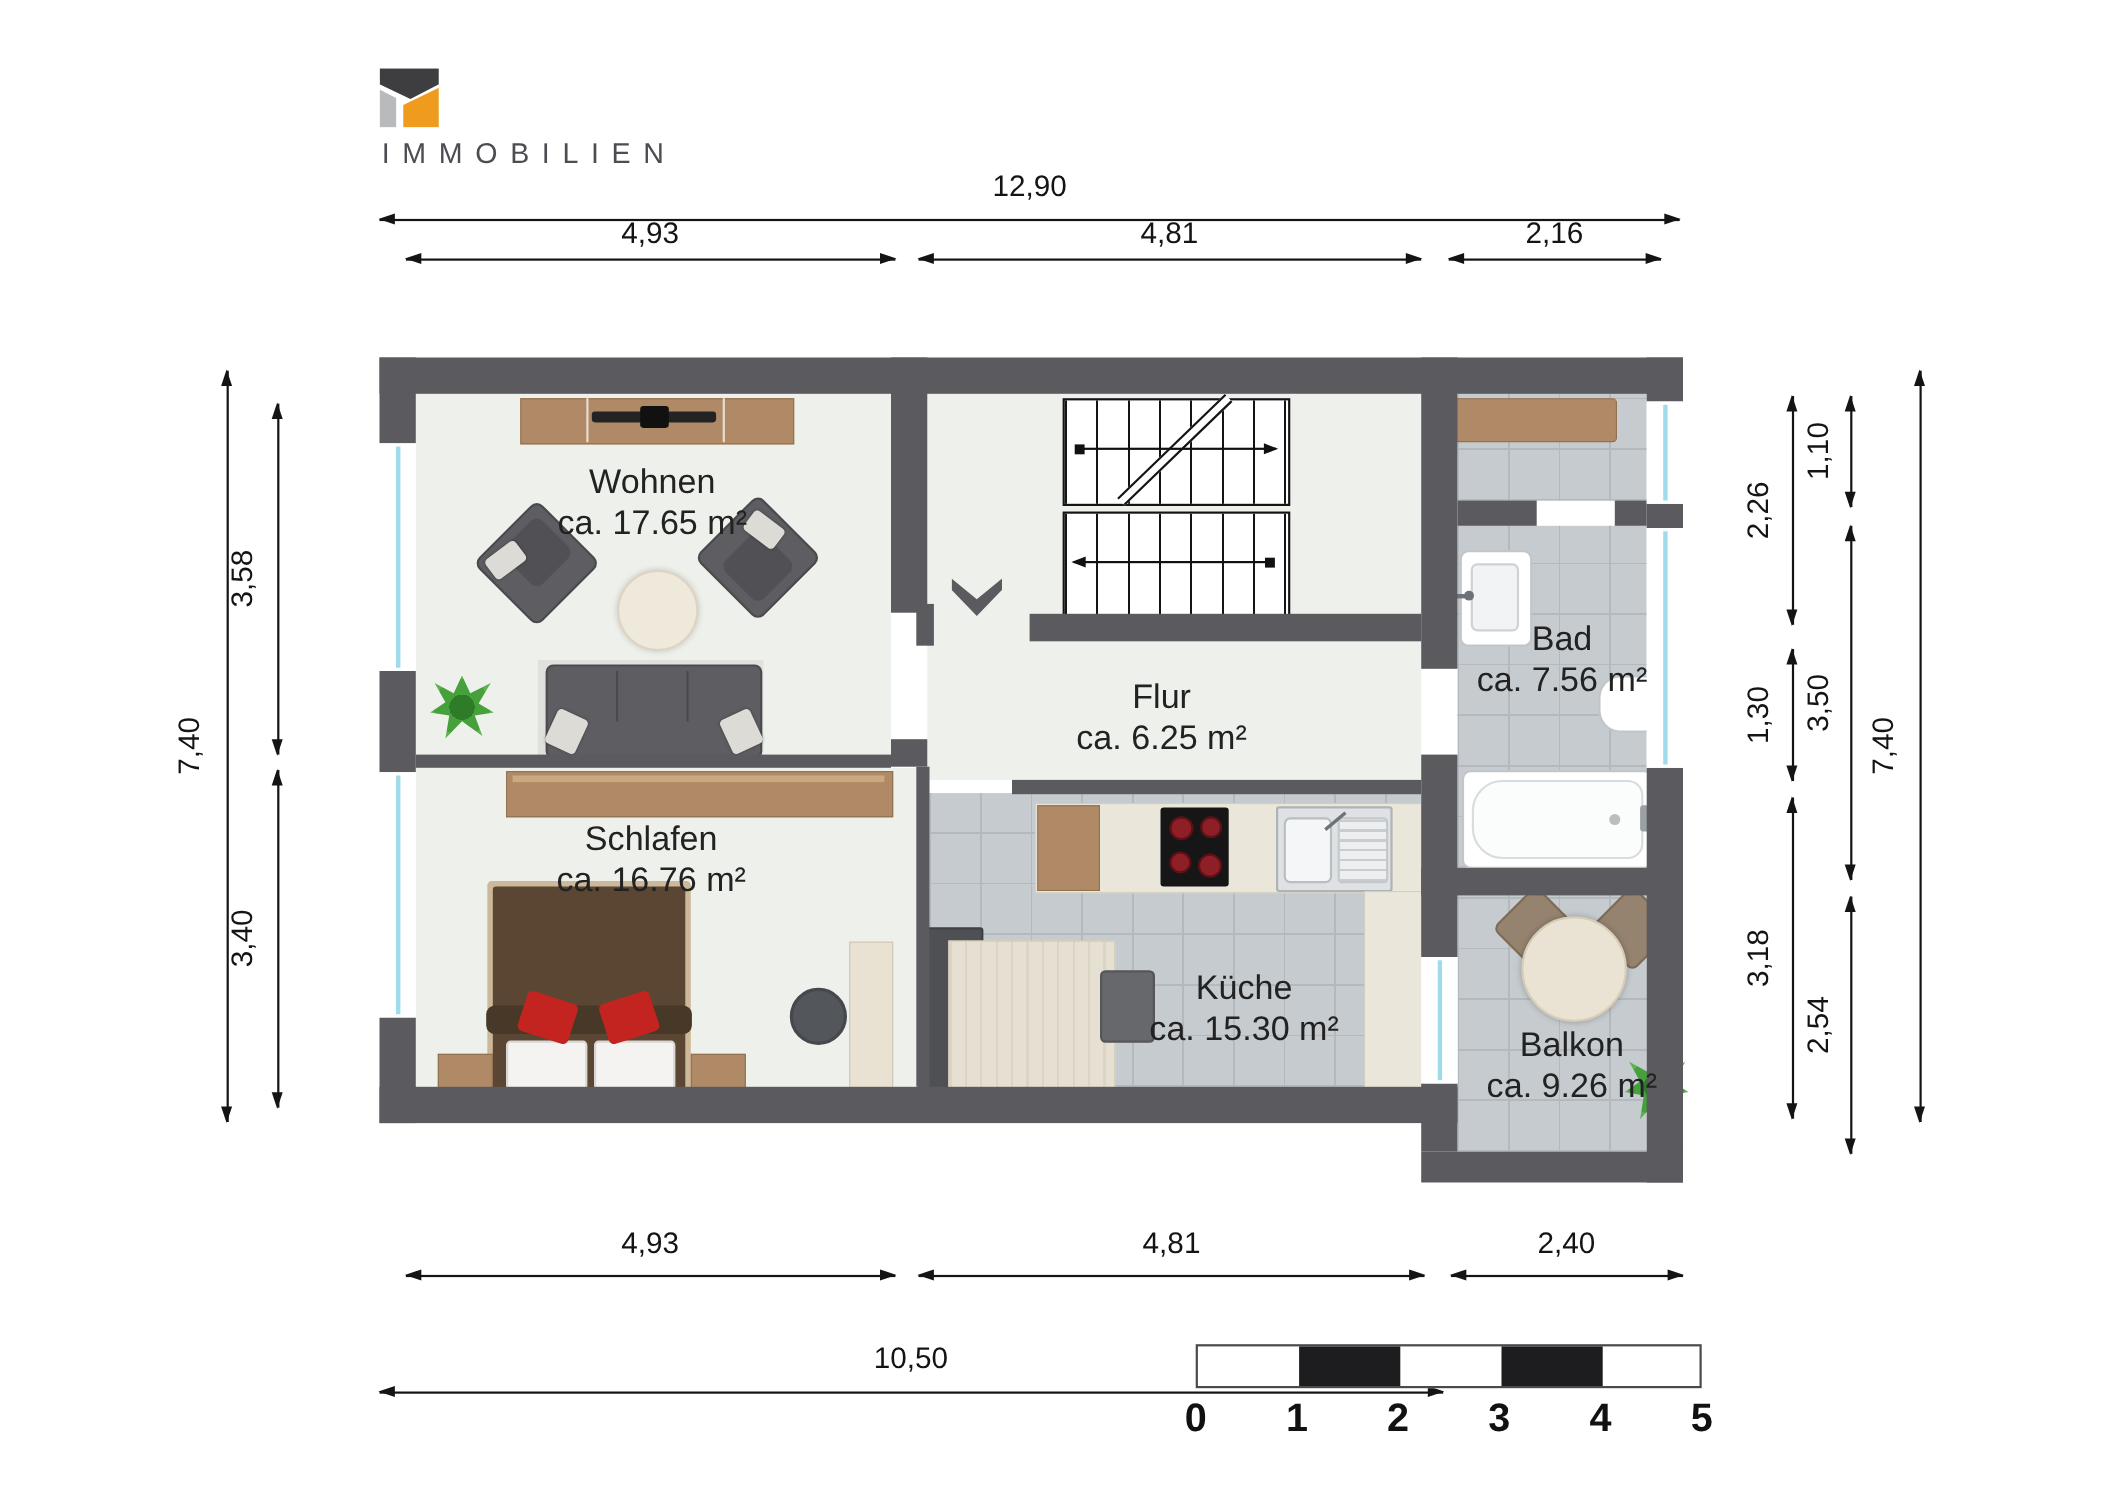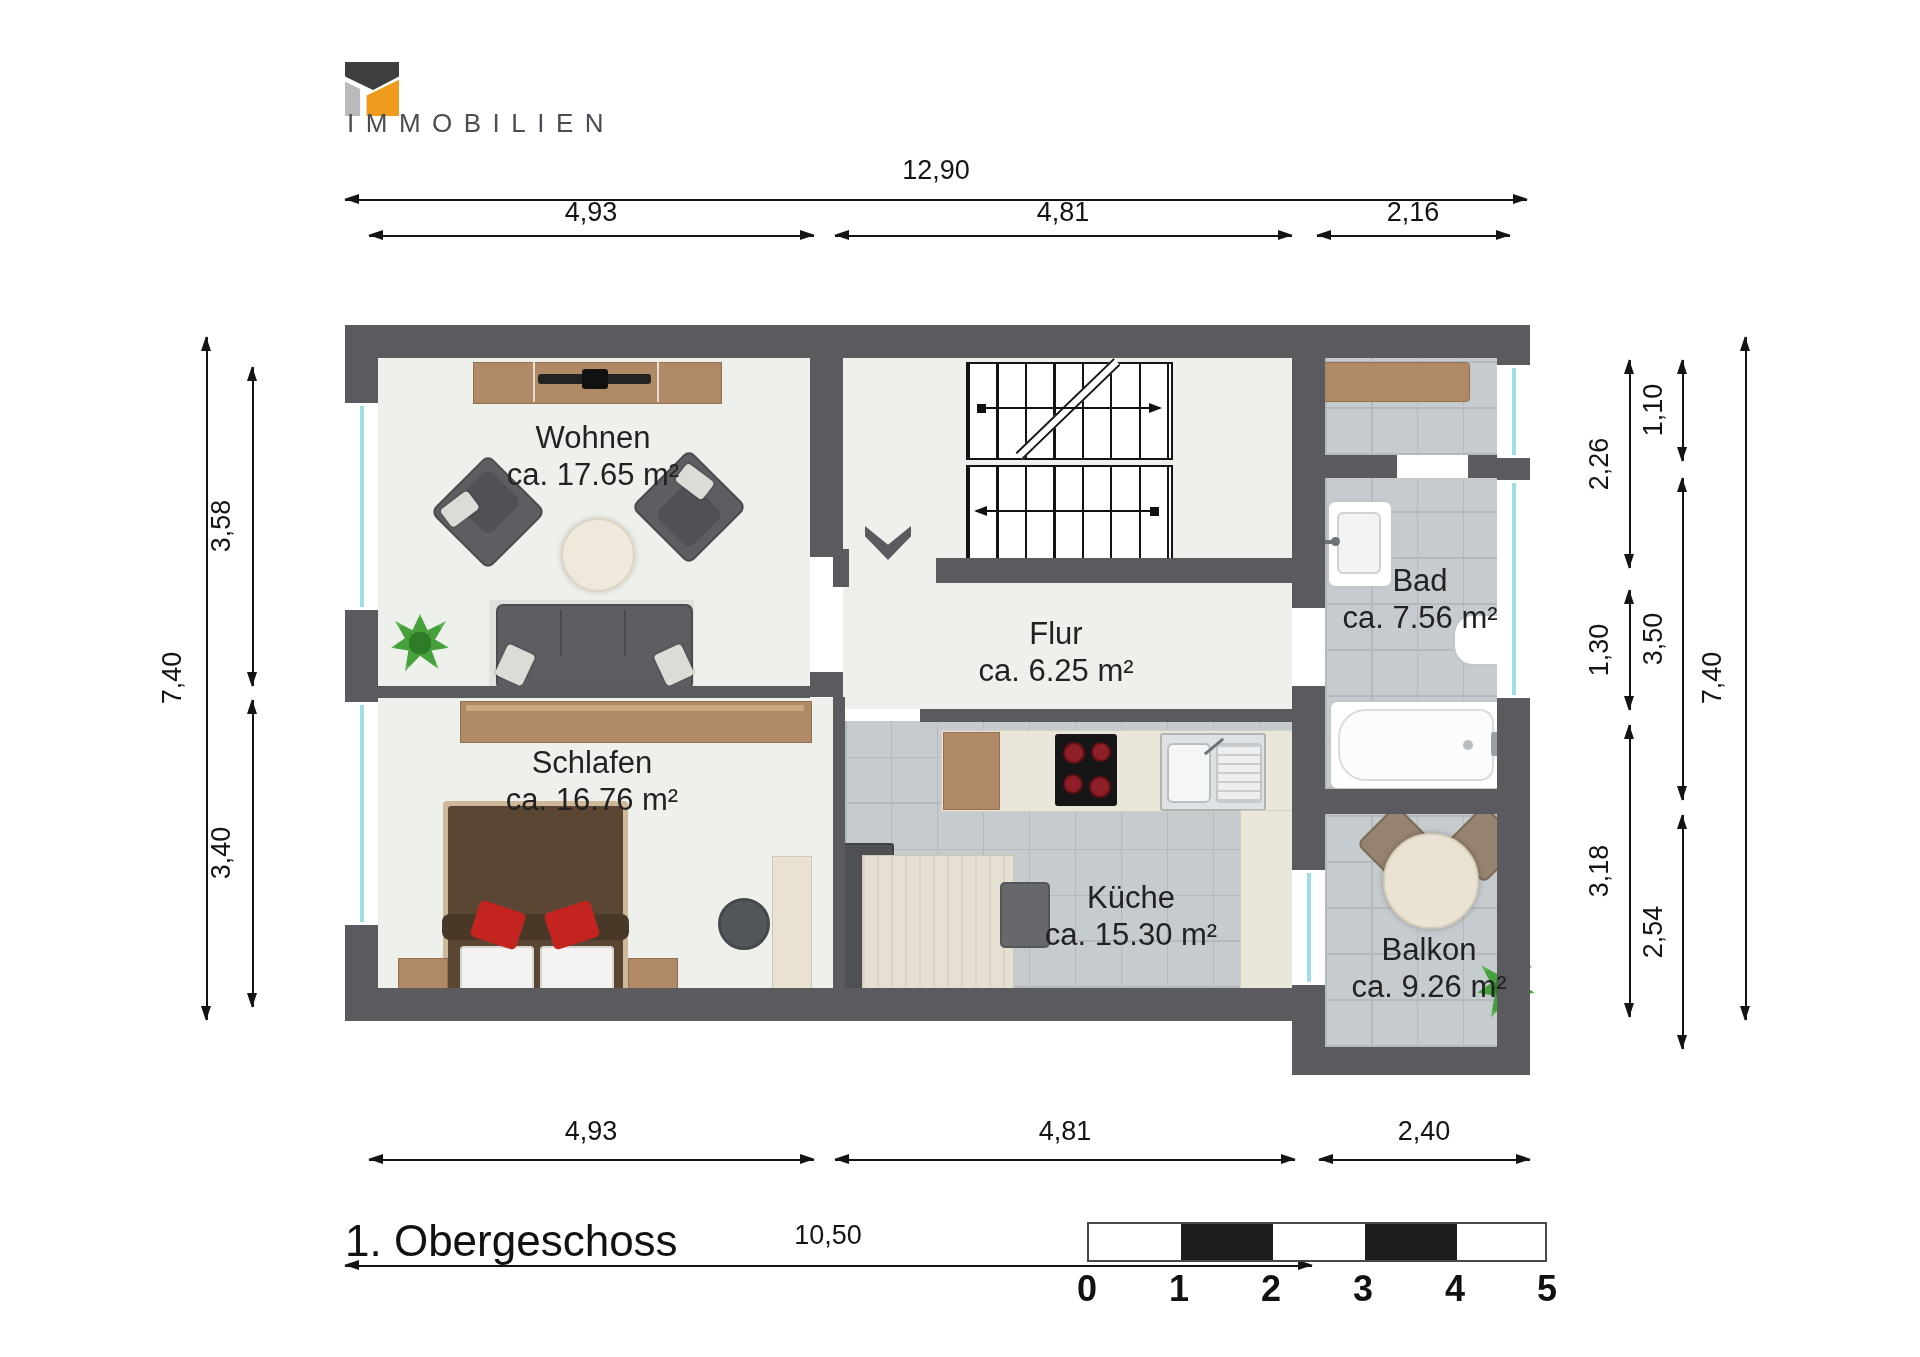--- a/index.html
+++ b/index.html
@@ -65,21 +65,21 @@
 <body>
 
 <div class="canvas">
 
   <div class="abs" style="left:345px;top:44px;width:300px;height:110px;">
     <div class="abs" style="left:0;top:18px;width:54px;height:54px;">
       <div class="abs" style="left:0;top:0;width:54px;height:54px;background:#3e3d3f;clip-path:polygon(0 0,100% 0,100% 27%,52% 52%,0 27%);"></div>
       <div class="abs" style="left:0;top:0;width:54px;height:54px;background:#b9babc;clip-path:polygon(0 36%,28% 50%,28% 100%,0 100%);"></div>
       <div class="abs" style="left:0;top:0;width:54px;height:54px;background:#ee9b1e;clip-path:polygon(40% 62%,100% 33%,100% 100%,40% 100%);"></div>
     </div>
-    <div class="abs" style="left:2px;top:64px;font-size:26px;letter-spacing:11.5px;color:#4c4d52;">IMMOBILIEN</div>
+    <div class="abs" style="left:2px;top:80px;font-size:26px;letter-spacing:11.5px;color:#4c4d52;">IMMOBILIEN</div>
   </div>
 
   <div class="floor" style="left:378px;top:357px;width:432px;height:330px;"></div>
   <div class="floor" style="left:378px;top:698px;width:455px;height:290px;"></div>
   <div class="floor" style="left:843px;top:357px;width:449px;height:352px;"></div>
   <div class="tile" style="left:845px;top:721px;width:447px;height:267px;"></div>
   <div class="tile" style="left:1325px;top:357px;width:172px;height:98px;"></div>
   <div class="tile" style="left:1325px;top:478px;width:172px;height:311px;"></div>
   <div class="tile" style="left:1325px;top:813px;width:172px;height:234px;"></div>
 
@@ -255,21 +255,20 @@
   <div class="va" style="left:1629px;top:725px;height:292px;"></div>
   <div class="dimlbl rot" style="left:1653px;top:410px;">1,10</div>
   <div class="va" style="left:1682px;top:360px;height:101px;"></div>
   <div class="dimlbl rot" style="left:1653px;top:639px;">3,50</div>
   <div class="va" style="left:1682px;top:478px;height:322px;"></div>
   <div class="dimlbl rot" style="left:1653px;top:932px;">2,54</div>
   <div class="va" style="left:1682px;top:815px;height:234px;"></div>
   <div class="dimlbl rot" style="left:1712px;top:678px;">7,40</div>
   <div class="va" style="left:1745px;top:337px;height:683px;"></div>
 
-  <div class="abs" style="left:345px;top:1216px;font-size:44px;color:#111;">1. Obergeschoss</div>
 
   <div class="abs" style="left:1087px;top:1222px;width:460px;height:40px;border:2px solid #4a4a4a;background:#fff;box-sizing:border-box;">
     <div class="scale-seg" style="left:92px;width:92px;background:#1d1d1f;"></div>
     <div class="scale-seg" style="left:276px;width:92px;background:#1d1d1f;"></div>
   </div>
   <div class="scale-num" style="left:1087px;top:1268px;">0</div>
   <div class="scale-num" style="left:1179px;top:1268px;">1</div>
   <div class="scale-num" style="left:1271px;top:1268px;">2</div>
   <div class="scale-num" style="left:1363px;top:1268px;">3</div>
   <div class="scale-num" style="left:1455px;top:1268px;">4</div>

